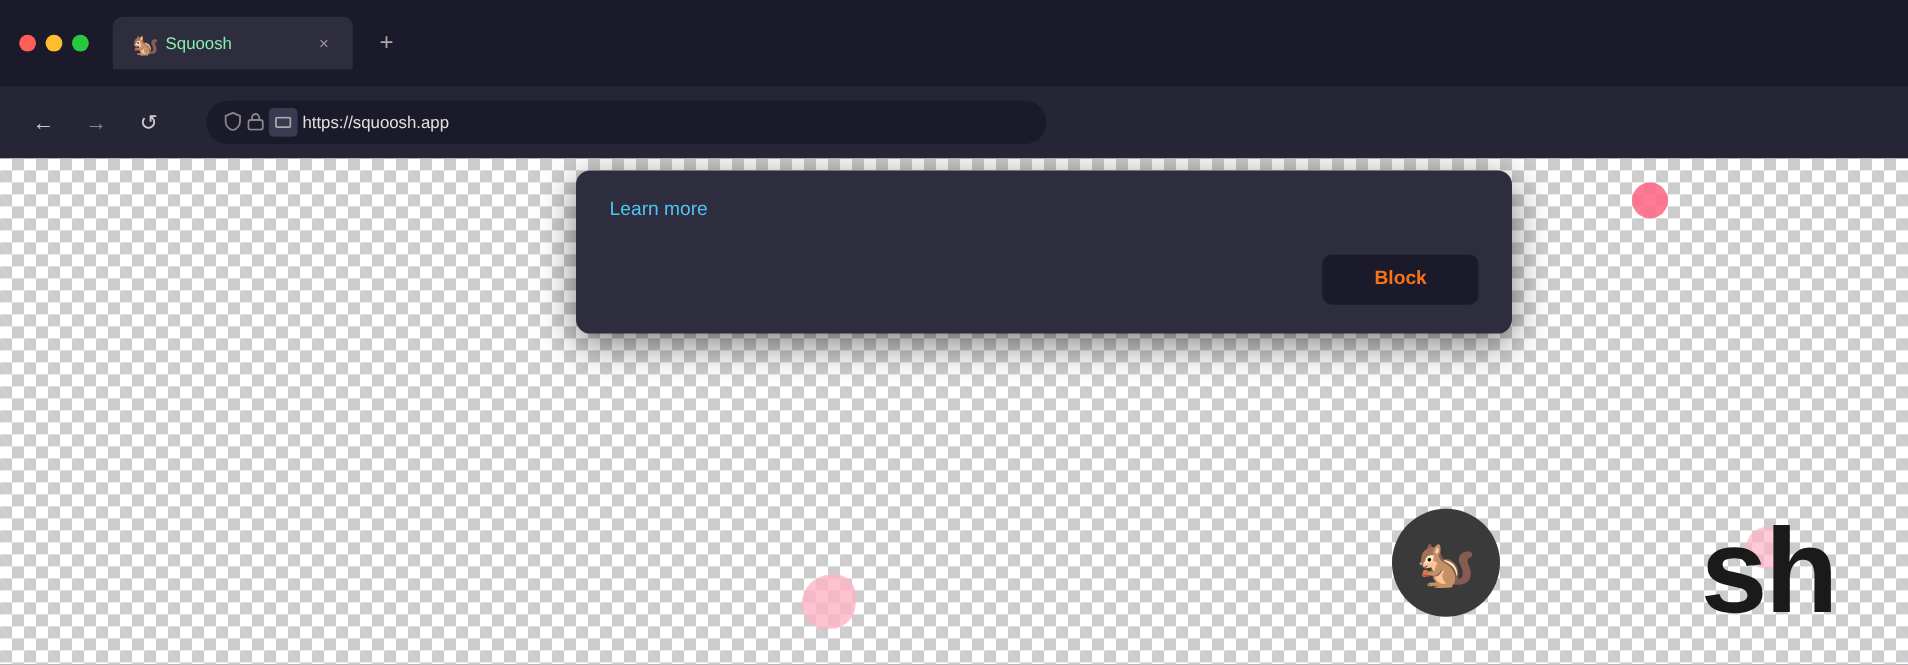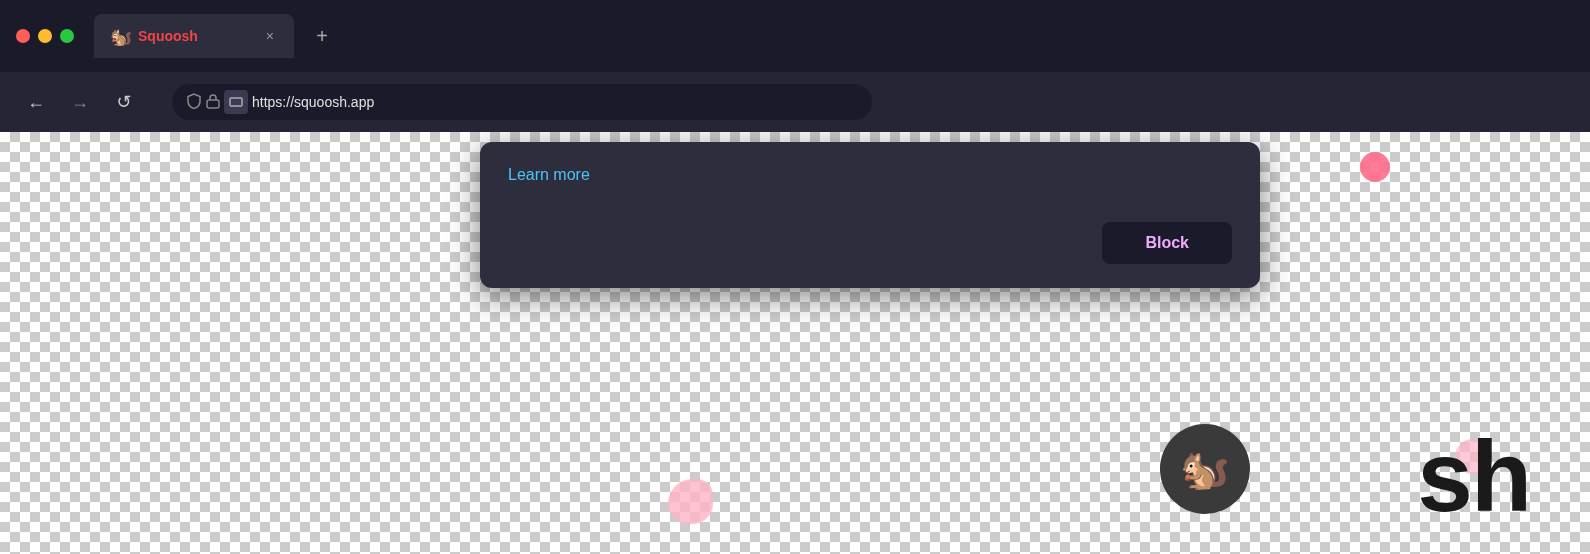--- a/index.html
+++ b/index.html
@@ -54,23 +54,23 @@
       position: relative;
     }
 
     .tab-favicon {
       width: 20px;
       height: 20px;
       font-size: 18px;
     }
 
     .tab-title {
-      color: #ef4444;
+      color: #86efac;
       font-size: 14px;
-      font-weight: 700;
+      font-weight: 400;
       flex: 1;
     }
 
     .tab-close {
       color: #999;
       font-size: 14px;
       cursor: pointer;
       background: none;
       border: none;
       padding: 2px 4px;
@@ -250,37 +250,37 @@
       line-height: 1.4;
     }
 
     .popup-learn-more {
       color: #4fc3f7;
       font-size: 16px;
       font-weight: 500;
       cursor: pointer;
       text-decoration: none;
       display: inline-block;
-      margin-bottom: 38px;
+      margin-bottom: 28px;
     }
 
     .popup-actions {
       display: flex;
       justify-content: flex-end;
       gap: 12px;
     }
 
     .popup-btn {
       padding: 12px 43px;
       border-radius: 8px;
       border: none;
       font-size: 16px;
       font-weight: 700;
       cursor: pointer;
-      color: #f0abfc;
+      color: #f97316;
       background: #1a1a2a;
       min-width: 100px;
     }
 
     .popup-btn-allow {
       background: #1a1a2a;
     }
   </style>
 </head>
 <body>

